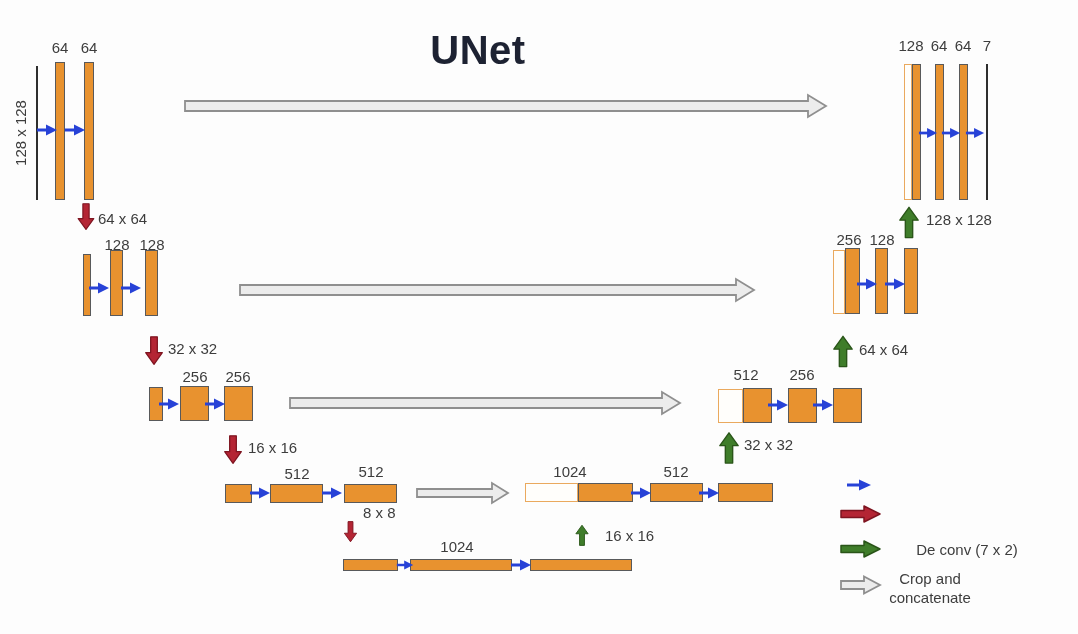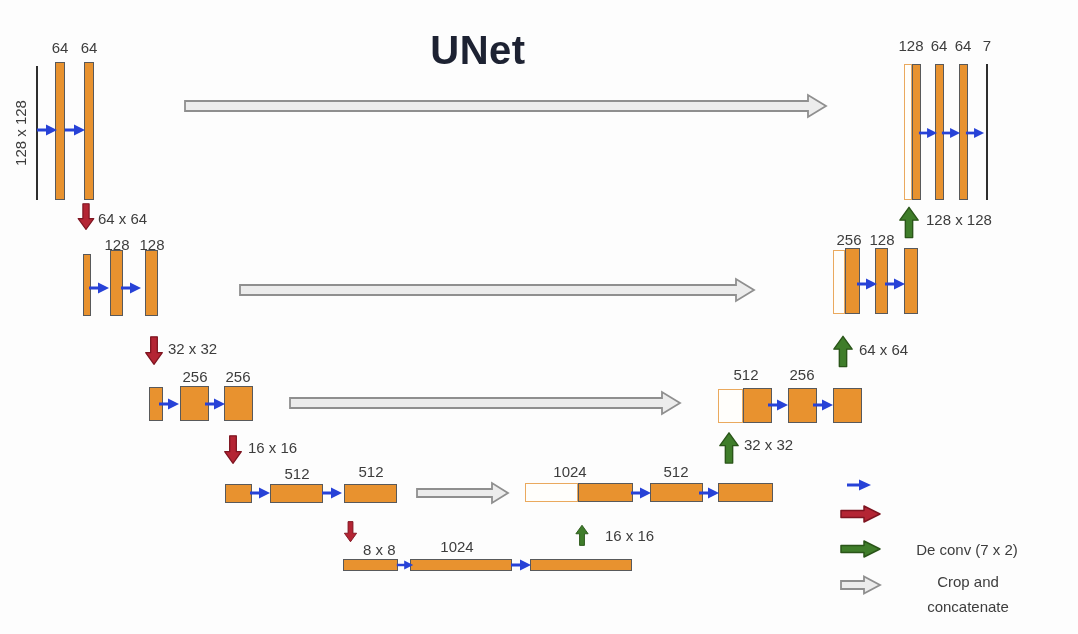--- a/index.html
+++ b/index.html
@@ -53,21 +53,21 @@
   .conv-shaft{ stroke:var(--conv-arrow,#2742D7); stroke-width:3; fill:none; }
   .conv-head{ fill:var(--conv-arrow,#2742D7); }
   .pool-poly{ fill:var(--pool-arrow,#B42534); stroke:#7e1420; stroke-width:1.5; stroke-linejoin:round; }
   .deconv-poly{ fill:var(--deconv-arrow,#3F7D2A); stroke:#2a5519; stroke-width:1.5; stroke-linejoin:round; }
   .crop-poly{ fill:var(--crop-arrow,#ECECEC); stroke:#8f8f8f; stroke-width:1.8; stroke-linejoin:miter; }
   .legend-text{
     position:absolute;
     font-size:15px;color:#3d3d3d;
     left:862px;width:210px;text-align:center;
   }
-  .legend-text.wrap{ left:912px; width:112px; line-height:25px; }
+  .legend-text.wrap{ left:874px; width:112px; line-height:19px; }
 </style>
 </head>
 <body>
 
 <div id="canvas">
 
   <div class="title" style="left:368px;top:12px;width:220px;margin-top:16px;">UNet</div>
 
   <div class="rot" style="left:20px;top:133px;">128 x 128</div>
   <div class="vline" style="left:36px;top:66px;height:134px;"></div>
@@ -145,21 +145,21 @@
     <path class="conv-shaft" d="M1 6 H11"></path>
       <polygon class="conv-head" points="10,0.5 21,6 10,11.5"></polygon>
     </svg>
   <svg style="left:321px;top:487px;" width="22" height="12" viewBox="0 0 22 12">
     <path class="conv-shaft" d="M1 6 H11"></path>
       <polygon class="conv-head" points="10,0.5 21,6 10,11.5"></polygon>
     </svg>
   <svg style="left:343px;top:521px;" width="15" height="22" viewBox="0 0 24 36">
     <polygon class="pool-poly" points="8,1 16,1 16,20 22,20 12,34 2,20 8,20"></polygon>
     </svg>
-  <div class="lbl" style="left:363px;top:541px;text-align:right;">8 x 8</div>
+  <div class="lbl" style="left:363px;top:504px;text-align:right;">8 x 8</div>
 
   <svg style="left:417px;top:480px;" width="93" height="26" viewBox="0 0 93 26">
     <polygon class="crop-poly" points="0,9 75,9 75,3 91,13 75,23 75,17 0,17"></polygon>
     </svg>
 
   <div class="lbl c" style="left:457px;top:538px;">1024</div>
   <div class="box" style="left:343px;top:559px;width:55px;height:12px;"></div>
   <div class="box" style="left:410px;top:559px;width:102px;height:12px;"></div>
   <div class="box" style="left:530px;top:559px;width:102px;height:12px;"></div>
   <svg style="left:396px;top:559px;" width="18" height="12" viewBox="0 0 22 12">

